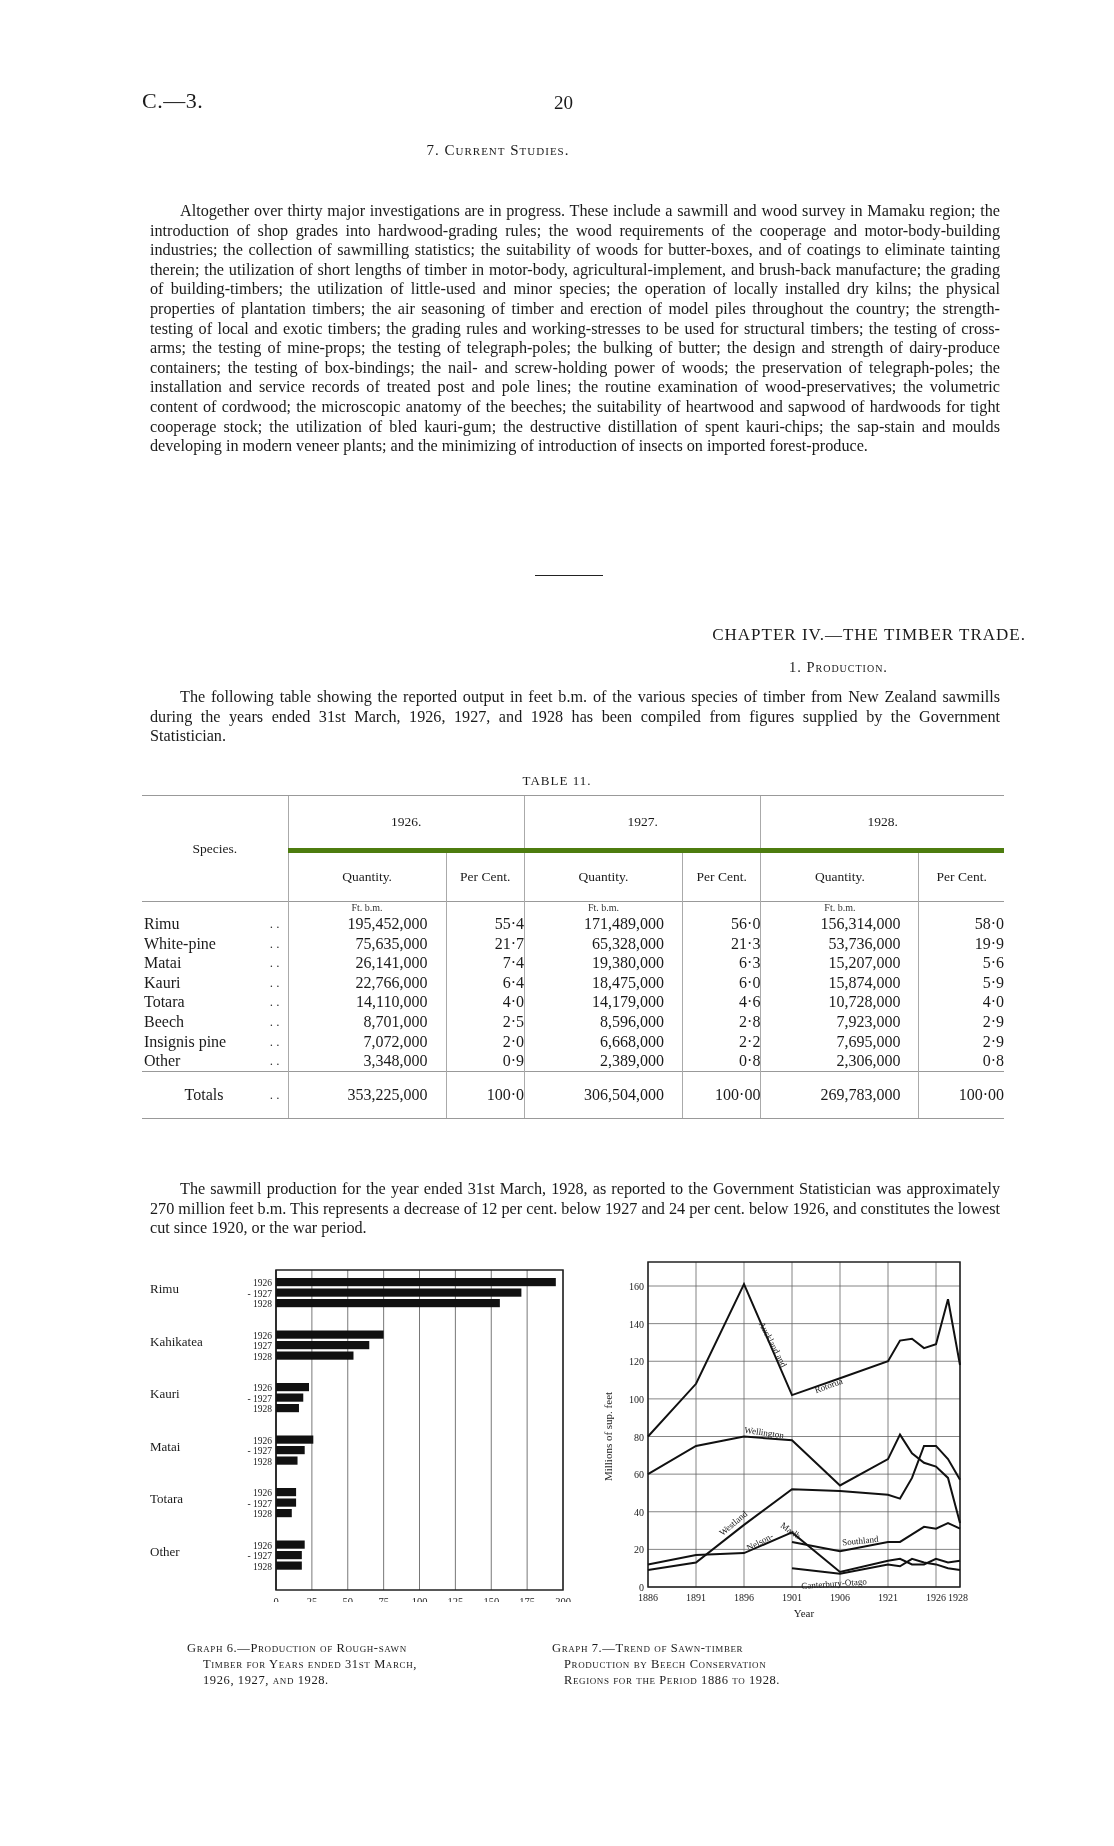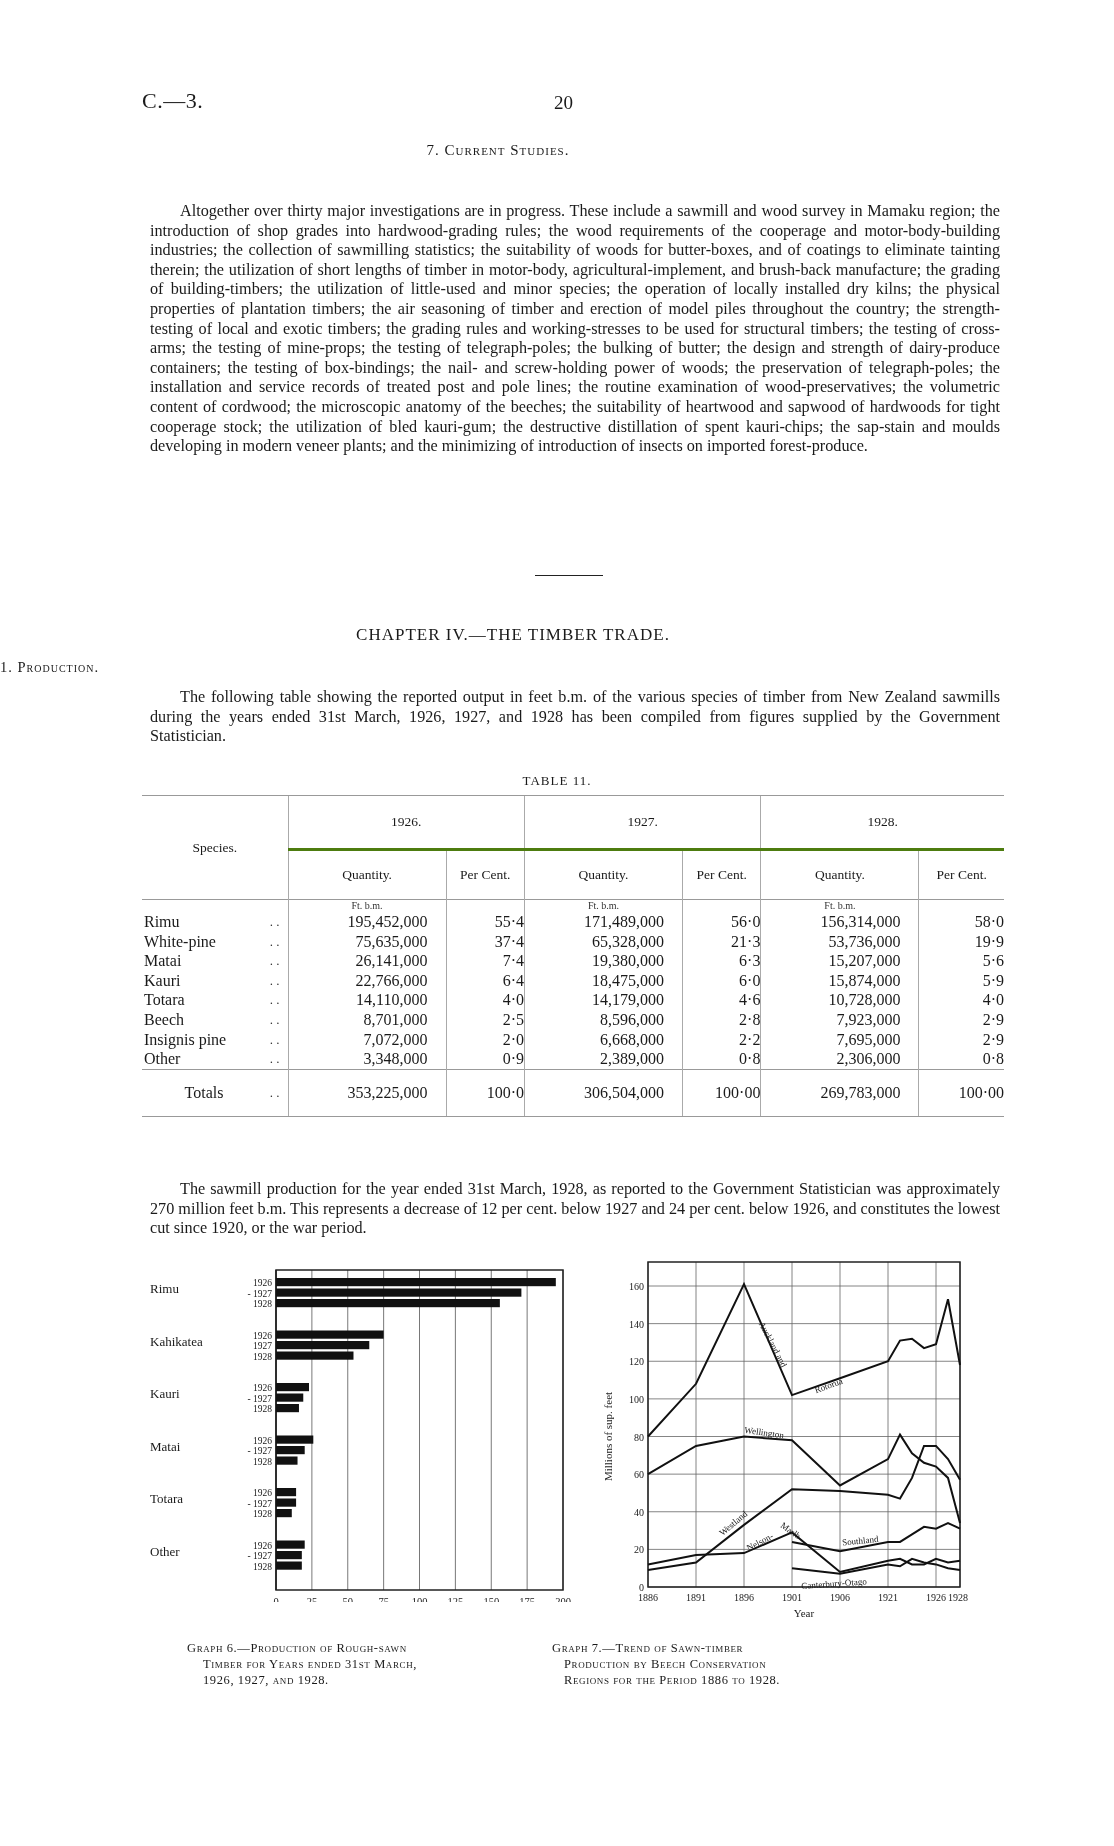--- a/index.html
+++ b/index.html
@@ -5,29 +5,29 @@
   html, body { margin: 0; padding: 0; background: #ffffff; }
   body { width: 1114px; height: 1846px; position: relative; overflow: hidden;
          font-family: "Liberation Serif", "DejaVu Serif", serif; color: #1a1a1a; }
   .abs { position: absolute; }
   .hdr-left { left: 142px; top: 88px; font-size: 22px; letter-spacing: 0.5px; }
   .hdr-num { left: 554px; top: 92px; font-size: 19px; }
   .sec-title { left: 0; width: 996px; top: 142px; text-align: center; font-size: 15px; font-variant: small-caps; letter-spacing: 1px; }
   .para { left: 150px; width: 850px; font-size: 16.2px; line-height: 19.6px; text-align: justify; text-indent: 30px; }
   .p1 { top: 178px; margin-top: 24px; }
   .rule-short { left: 535px; top: 575px; width: 68px; border-top: 1.5px solid #222; }
-  .chapter { left: 0; width: 1026px; top: 625px; text-align: center; font-size: 17px; letter-spacing: 1px; }
-  .subsec { left: 0; width: 888px; top: 659px; text-align: left; font-size: 14.5px; font-variant: small-caps; letter-spacing: 1px; }
+  .chapter { left: 0; width: 1026px; top: 625px; text-align: right; font-size: 17px; letter-spacing: 1px; }
+  .subsec { left: 0; width: 888px; top: 659px; text-align: right; font-size: 14.5px; font-variant: small-caps; letter-spacing: 1px; }
   .p2 { top: 688px; }
   .table-title { left: 0; width: 1114px; top: 773px; text-align: center; font-size: 13px; letter-spacing: 1px; }
 
   table.t11 { position: absolute; left: 142px; top: 795px; width: 862px; border-collapse: collapse; font-size: 16px; }
   table.t11 th, table.t11 td { padding: 0; }
   .t11 thead th { font-weight: normal; font-size: 13.5px; }
-  .t11 .yr th { height: 52px; border-bottom: 3px solid #4d7c0f; }
+  .t11 .yr th { height: 52px; border-bottom: 5px solid #4d7c0f; }
   .t11 .sub th { height: 48px; }
   .t11 .top-rule td { border-top: 1px solid #999; height: 0; }
   .vline-l { border-left: 1px solid #aaa; }
   .t11 tbody td { height: 19.6px; line-height: 19.6px; }
   .t11 td.sp { text-align: left; padding-left: 2px; }
   .t11 td.dots { text-align: right; padding-right: 8px; font-size: 13px; color: #333; }
   .t11 td.q { text-align: right; padding-right: 18px; padding-left: 46px; }
   .t11 td.pc { text-align: right; }
   .t11 .unit td { font-size: 10px; height: 12px; line-height: 12px; color: #333; text-align: center; }
   .t11 .tot-rule td { border-top: 1px solid #999; height: 10px; }
@@ -111,21 +111,21 @@
       <td class="pc vline-l">55·4</td>
       <td class="q vline-l">171,489,000</td>
       <td class="pc vline-l">56·0</td>
       <td class="q vline-l">156,314,000</td>
       <td class="pc vline-l">58·0</td>
     </tr>
     <tr>
       <td class="sp">White-pine</td>
       <td class="dots">. .</td>
       <td class="q vline-l">75,635,000</td>
-      <td class="pc vline-l">37·4</td>
+      <td class="pc vline-l">21·7</td>
       <td class="q vline-l">65,328,000</td>
       <td class="pc vline-l">21·3</td>
       <td class="q vline-l">53,736,000</td>
       <td class="pc vline-l">19·9</td>
     </tr>
     <tr>
       <td class="sp">Matai</td>
       <td class="dots">. .</td>
       <td class="q vline-l">26,141,000</td>
       <td class="pc vline-l">7·4</td>

